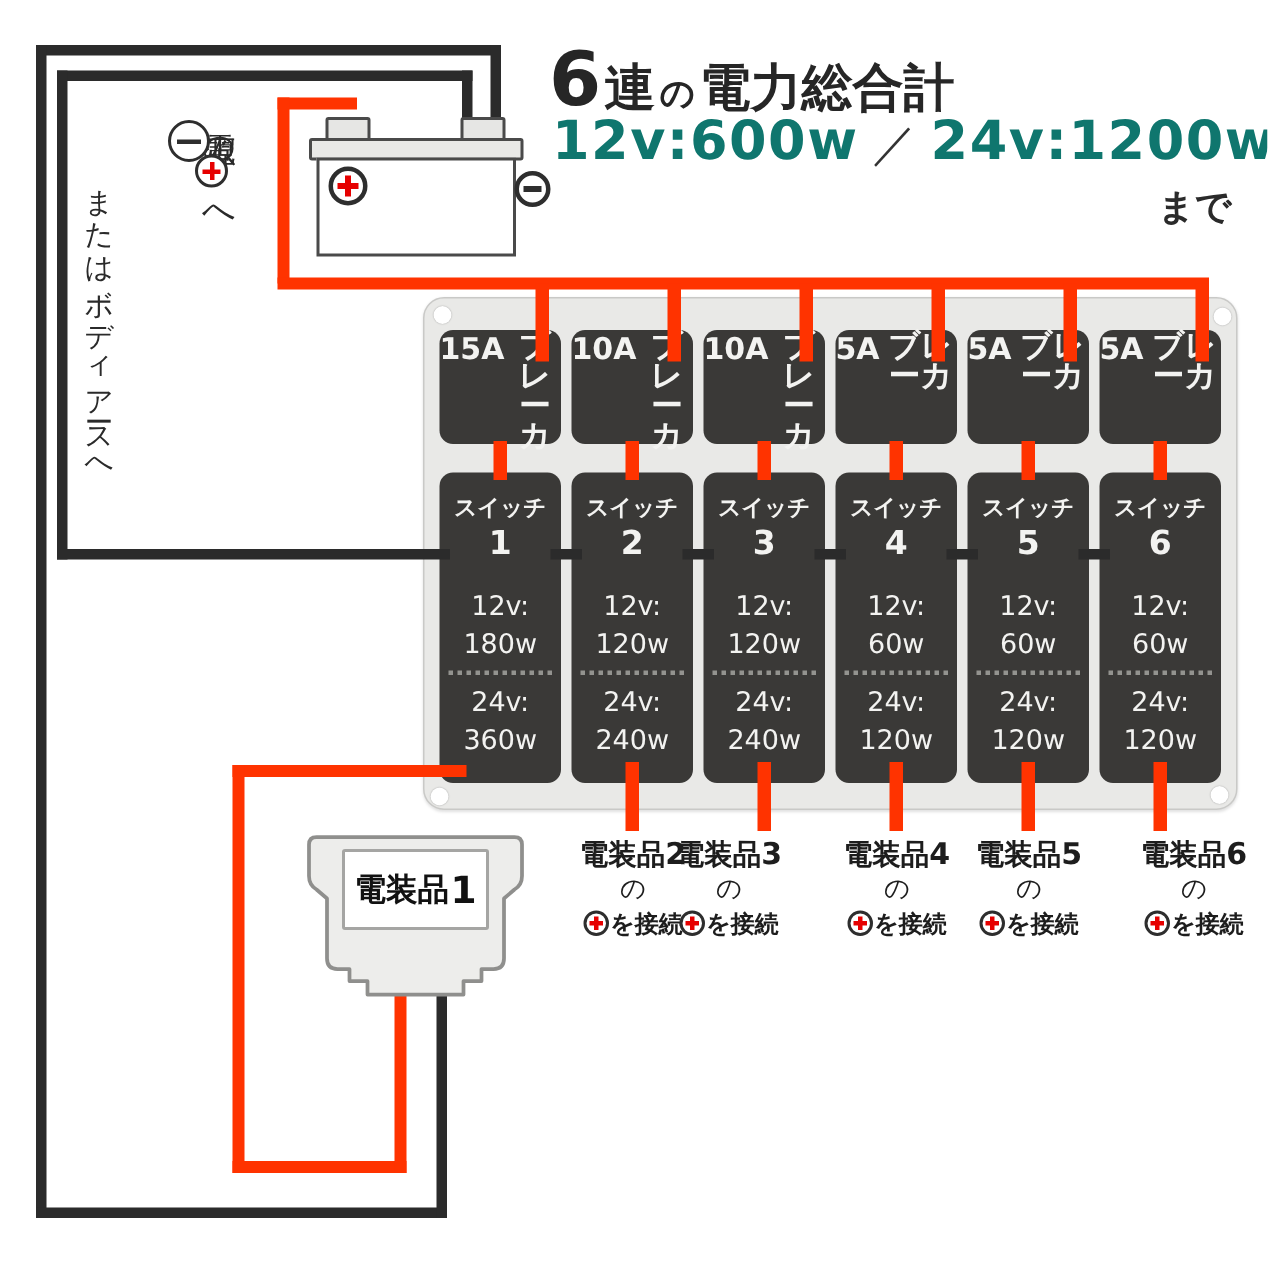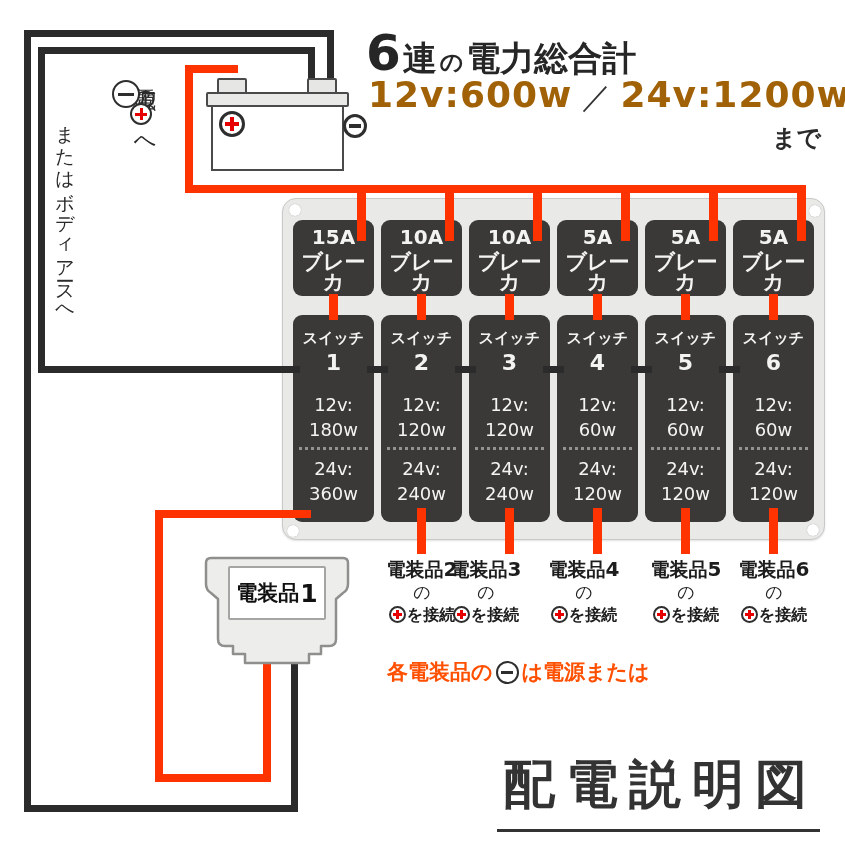--- a/index.html
+++ b/index.html
@@ -26,37 +26,37 @@
   .s23{width:23px;height:23px;}
   .s24{width:24px;height:24px;}
   .s26{width:26px;height:26px;}
   .s28{width:28px;height:28px;}
   
   #title-line1{left:364px;top:24px;display:flex;align-items:baseline;color:#262626;white-space:nowrap;}
   #title-line1 .t-big{font-size:34px;font-weight:800;}
   #title-line1 .t-count{font-size:50px;font-weight:800;margin:0 2px;}
   #title-line1 .t-small{font-size:23px;font-weight:700;margin:0 3px;}
   #title-line2{left:368px;top:74px;display:flex;align-items:baseline;white-space:nowrap;}
-  #title-line2 .t-power{font-size:36px;font-weight:800;color:#a16207;letter-spacing:1px;}
+  #title-line2 .t-power{font-size:36px;font-weight:800;color:#0f766e;letter-spacing:1px;}
   #title-line2 .t-slash{font-size:30px;font-weight:400;color:#333;margin:0 9px;}
   #title-made{left:772px;top:122px;font-size:24px;font-weight:700;color:#2a2a2a;}
   
   .vtext{writing-mode:vertical-rl;text-orientation:mixed;line-height:1;color:#2a2a2a;}
   #power-label{left:130px;top:72px;font-size:22px;letter-spacing:2px;height:130px;}
   #ground-label-text{left:56px;top:112px;font-size:19px;letter-spacing:1px;height:210px;}
   
   .bat{position:absolute;box-sizing:border-box;border:2px solid #4a4a4a;}
   
   #panel{left:282px;top:198px;width:543px;height:342px;background:#e9e9e7;border:1px solid #c9c9c7;
          border-radius:14px;box-sizing:border-box;box-shadow:0 1px 2px rgba(0,0,0,0.12);}
   .screw{position:absolute;width:12px;height:12px;border-radius:50%;background:#fff;box-shadow:0 0 1px rgba(0,0,0,0.35);}
   .col{position:absolute;width:81px;}
   .blk{position:absolute;left:0;width:81px;background:#3a3937;border-radius:9px;color:#f3f3f1;
        text-align:center;box-sizing:border-box;}
-  .blk.breaker{top:220px;height:76px;display:flex;flex-direction:column;justify-content:center;gap:3px;}
+  .blk.breaker{top:220px;height:76px;display:flex;flex-direction:row;justify-content:center;gap:3px;}
   .amps{font-size:20px;font-weight:600;line-height:24px;}
   .bword{font-size:21px;font-weight:700;line-height:20px;}
   .blk.switch{top:315px;height:207px;padding-top:13px;}
   .sword{font-size:15px;font-weight:600;line-height:20px;}
   .snum{font-size:22px;font-weight:800;line-height:30px;margin-bottom:14px;}
   .val{font-size:18px;font-weight:500;line-height:25px;}
   .dots{border-top:3px dotted #93938f;width:86%;margin:5px auto 6px auto;height:0;}
   
   .clabel{position:absolute;top:556px;width:88px;text-align:center;color:#1d1d1d;}
   .cl1{font-size:19px;font-weight:700;line-height:26px;white-space:nowrap;}
@@ -271,37 +271,35 @@
   <div class="clabel" style="left:378px;">
     <div class="cl1"><span>電装品</span><span class="cnum">2</span></div>
     <div class="cl2">の</div>
     <div class="cl3"><span class="sym plus s17"></span><span>を接続</span></div>
   </div>
   <div class="clabel" style="left:442px;">
     <div class="cl1"><span>電装品</span><span class="cnum">3</span></div>
     <div class="cl2">の</div>
     <div class="cl3"><span class="sym plus s17"></span><span>を接続</span></div>
   </div>
-  <div class="clabel" style="left:540px;">
+  <div class="clabel" style="left:554px;">
     <div class="cl1"><span>電装品</span><span class="cnum">4</span></div>
     <div class="cl2">の</div>
     <div class="cl3"><span class="sym plus s17"></span><span>を接続</span></div>
   </div>
   <div class="clabel" style="left:642px;">
     <div class="cl1"><span>電装品</span><span class="cnum">5</span></div>
     <div class="cl2">の</div>
     <div class="cl3"><span class="sym plus s17"></span><span>を接続</span></div>
   </div>
-  <div class="clabel" style="left:730px;">
+  <div class="clabel" style="left:752px;">
     <div class="cl1"><span>電装品</span><span class="cnum">6</span></div>
     <div class="cl2">の</div>
     <div class="cl3"><span class="sym plus s17"></span><span>を接続</span></div>
   </div>
 
   
   <div class="abs" id="note">
-    <div><span>各電装品の</span><span class="sym s23"></span><span>は電源または</span></div>
-  </div>
-
-  
-  <div class="abs" id="footer-title">配電説明図</div>
+  </div>
+
+  
 
 </div>
 
 </body></html>

